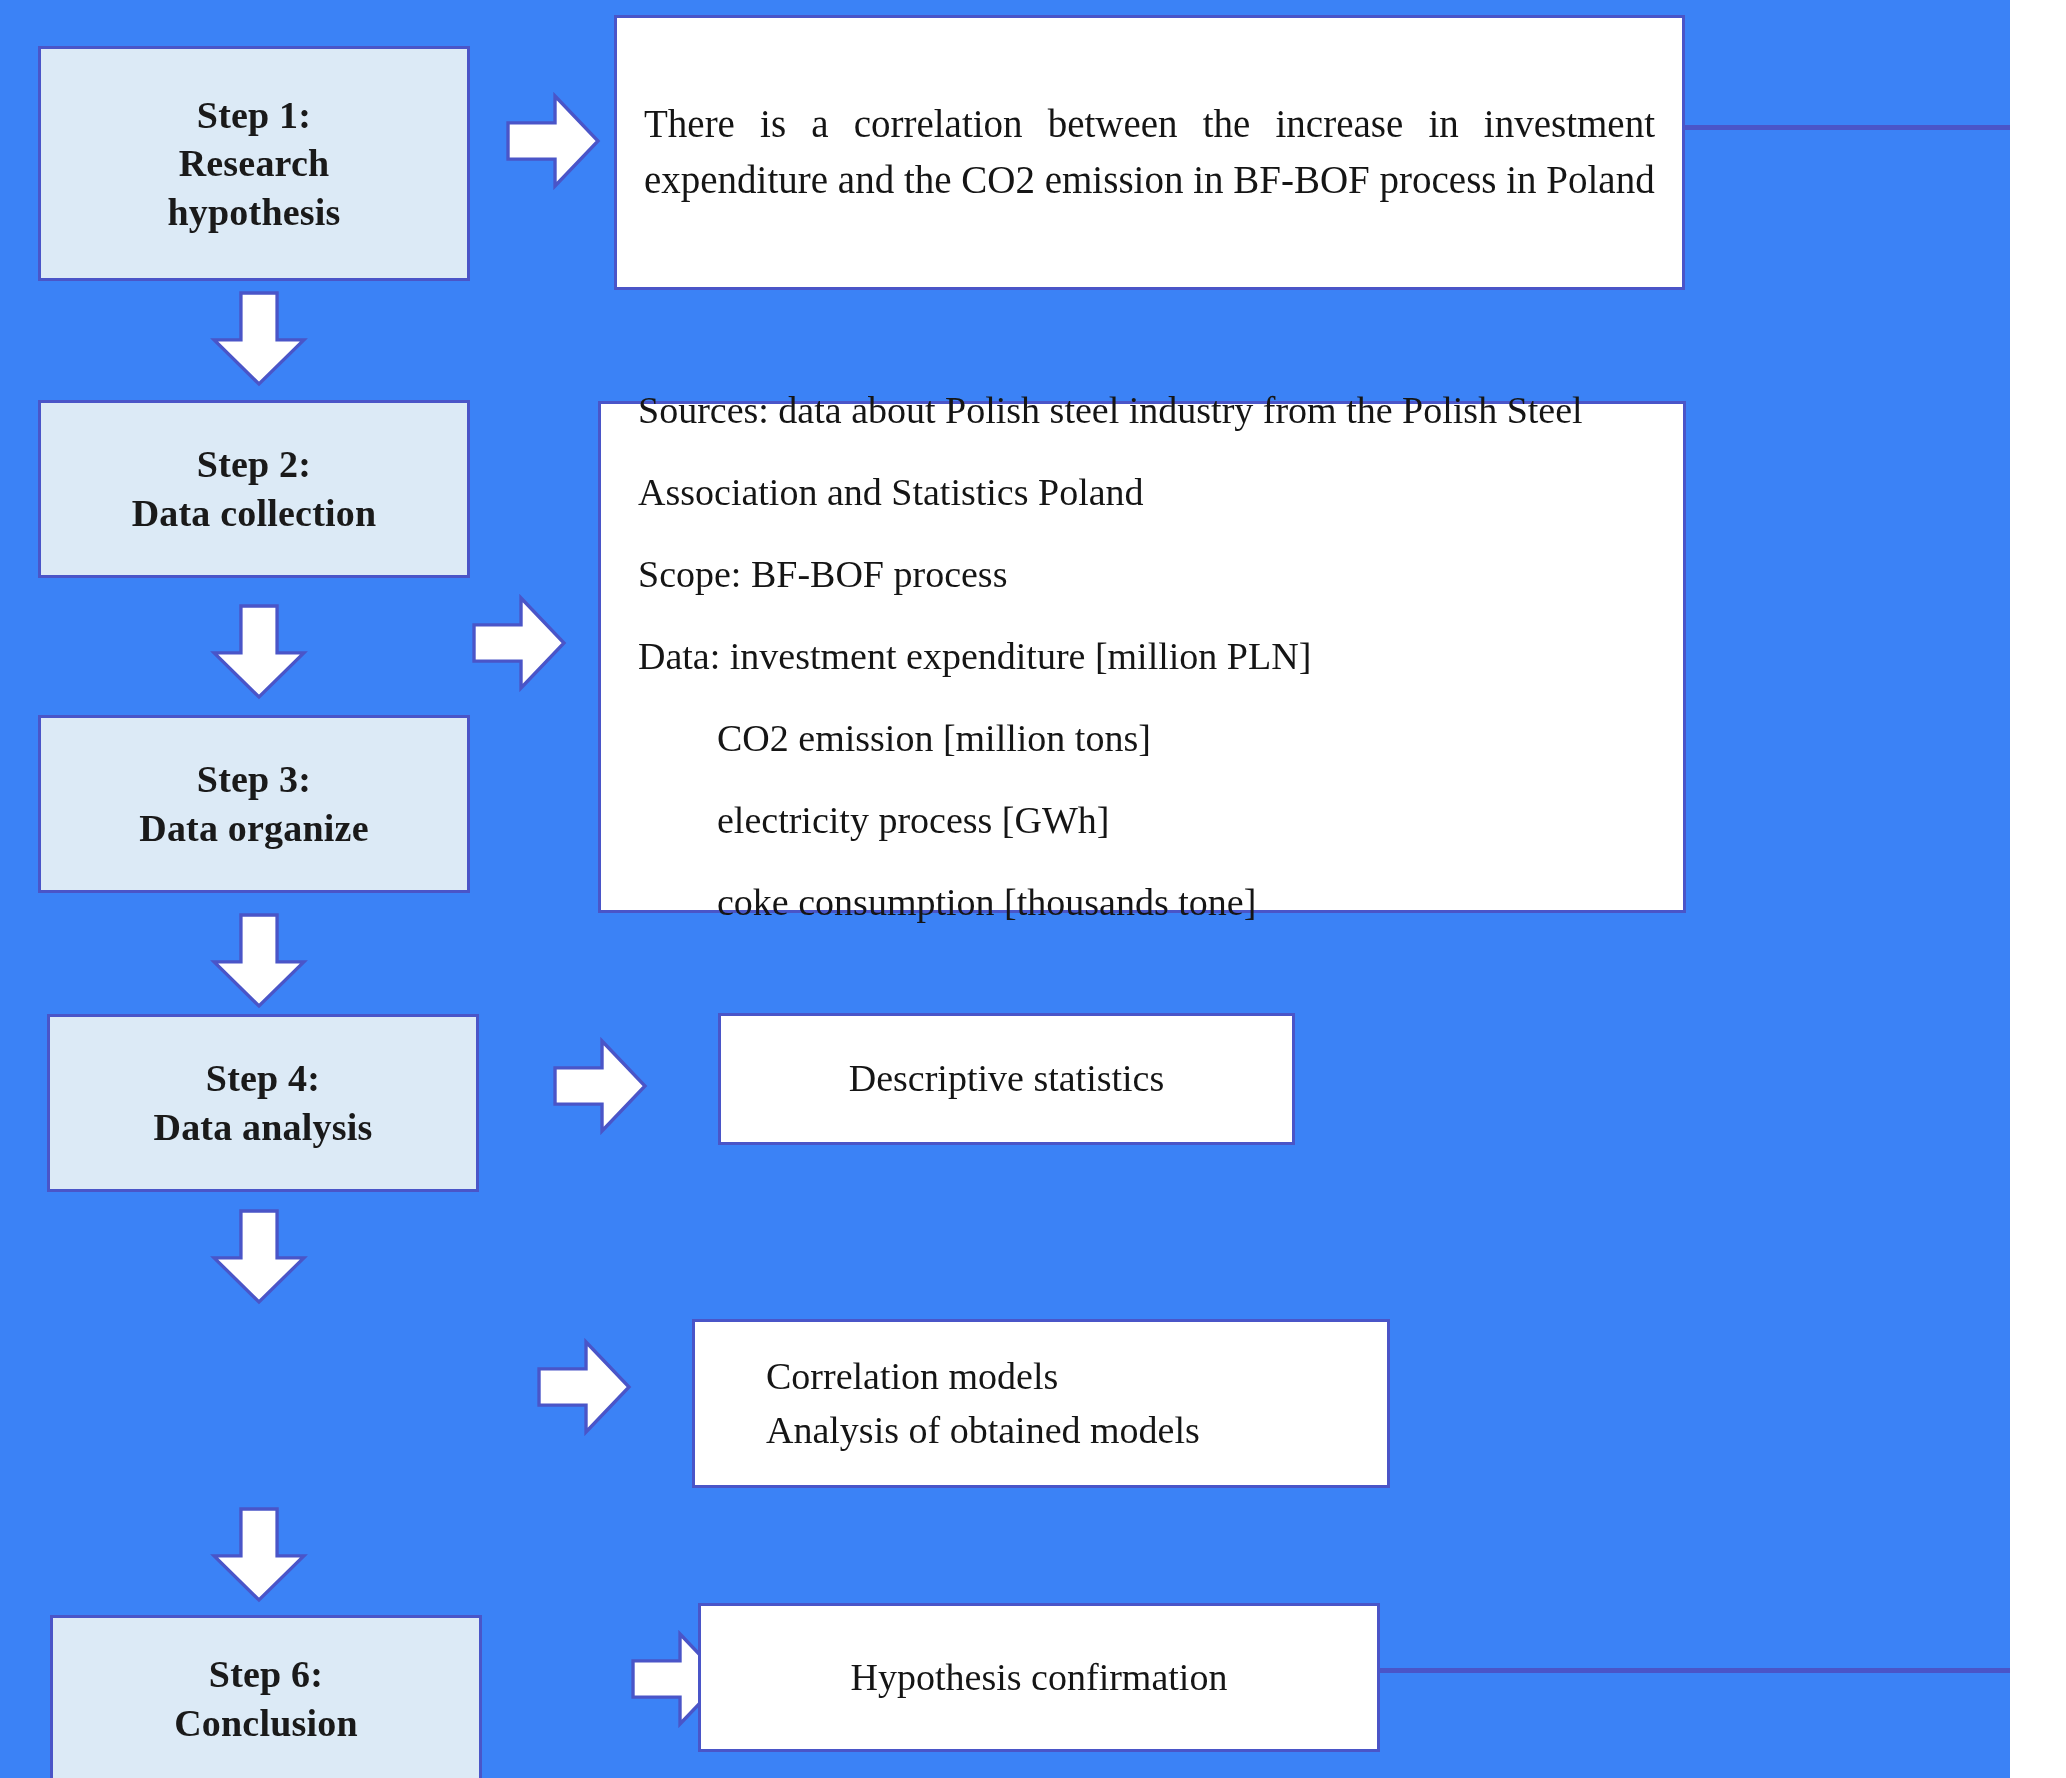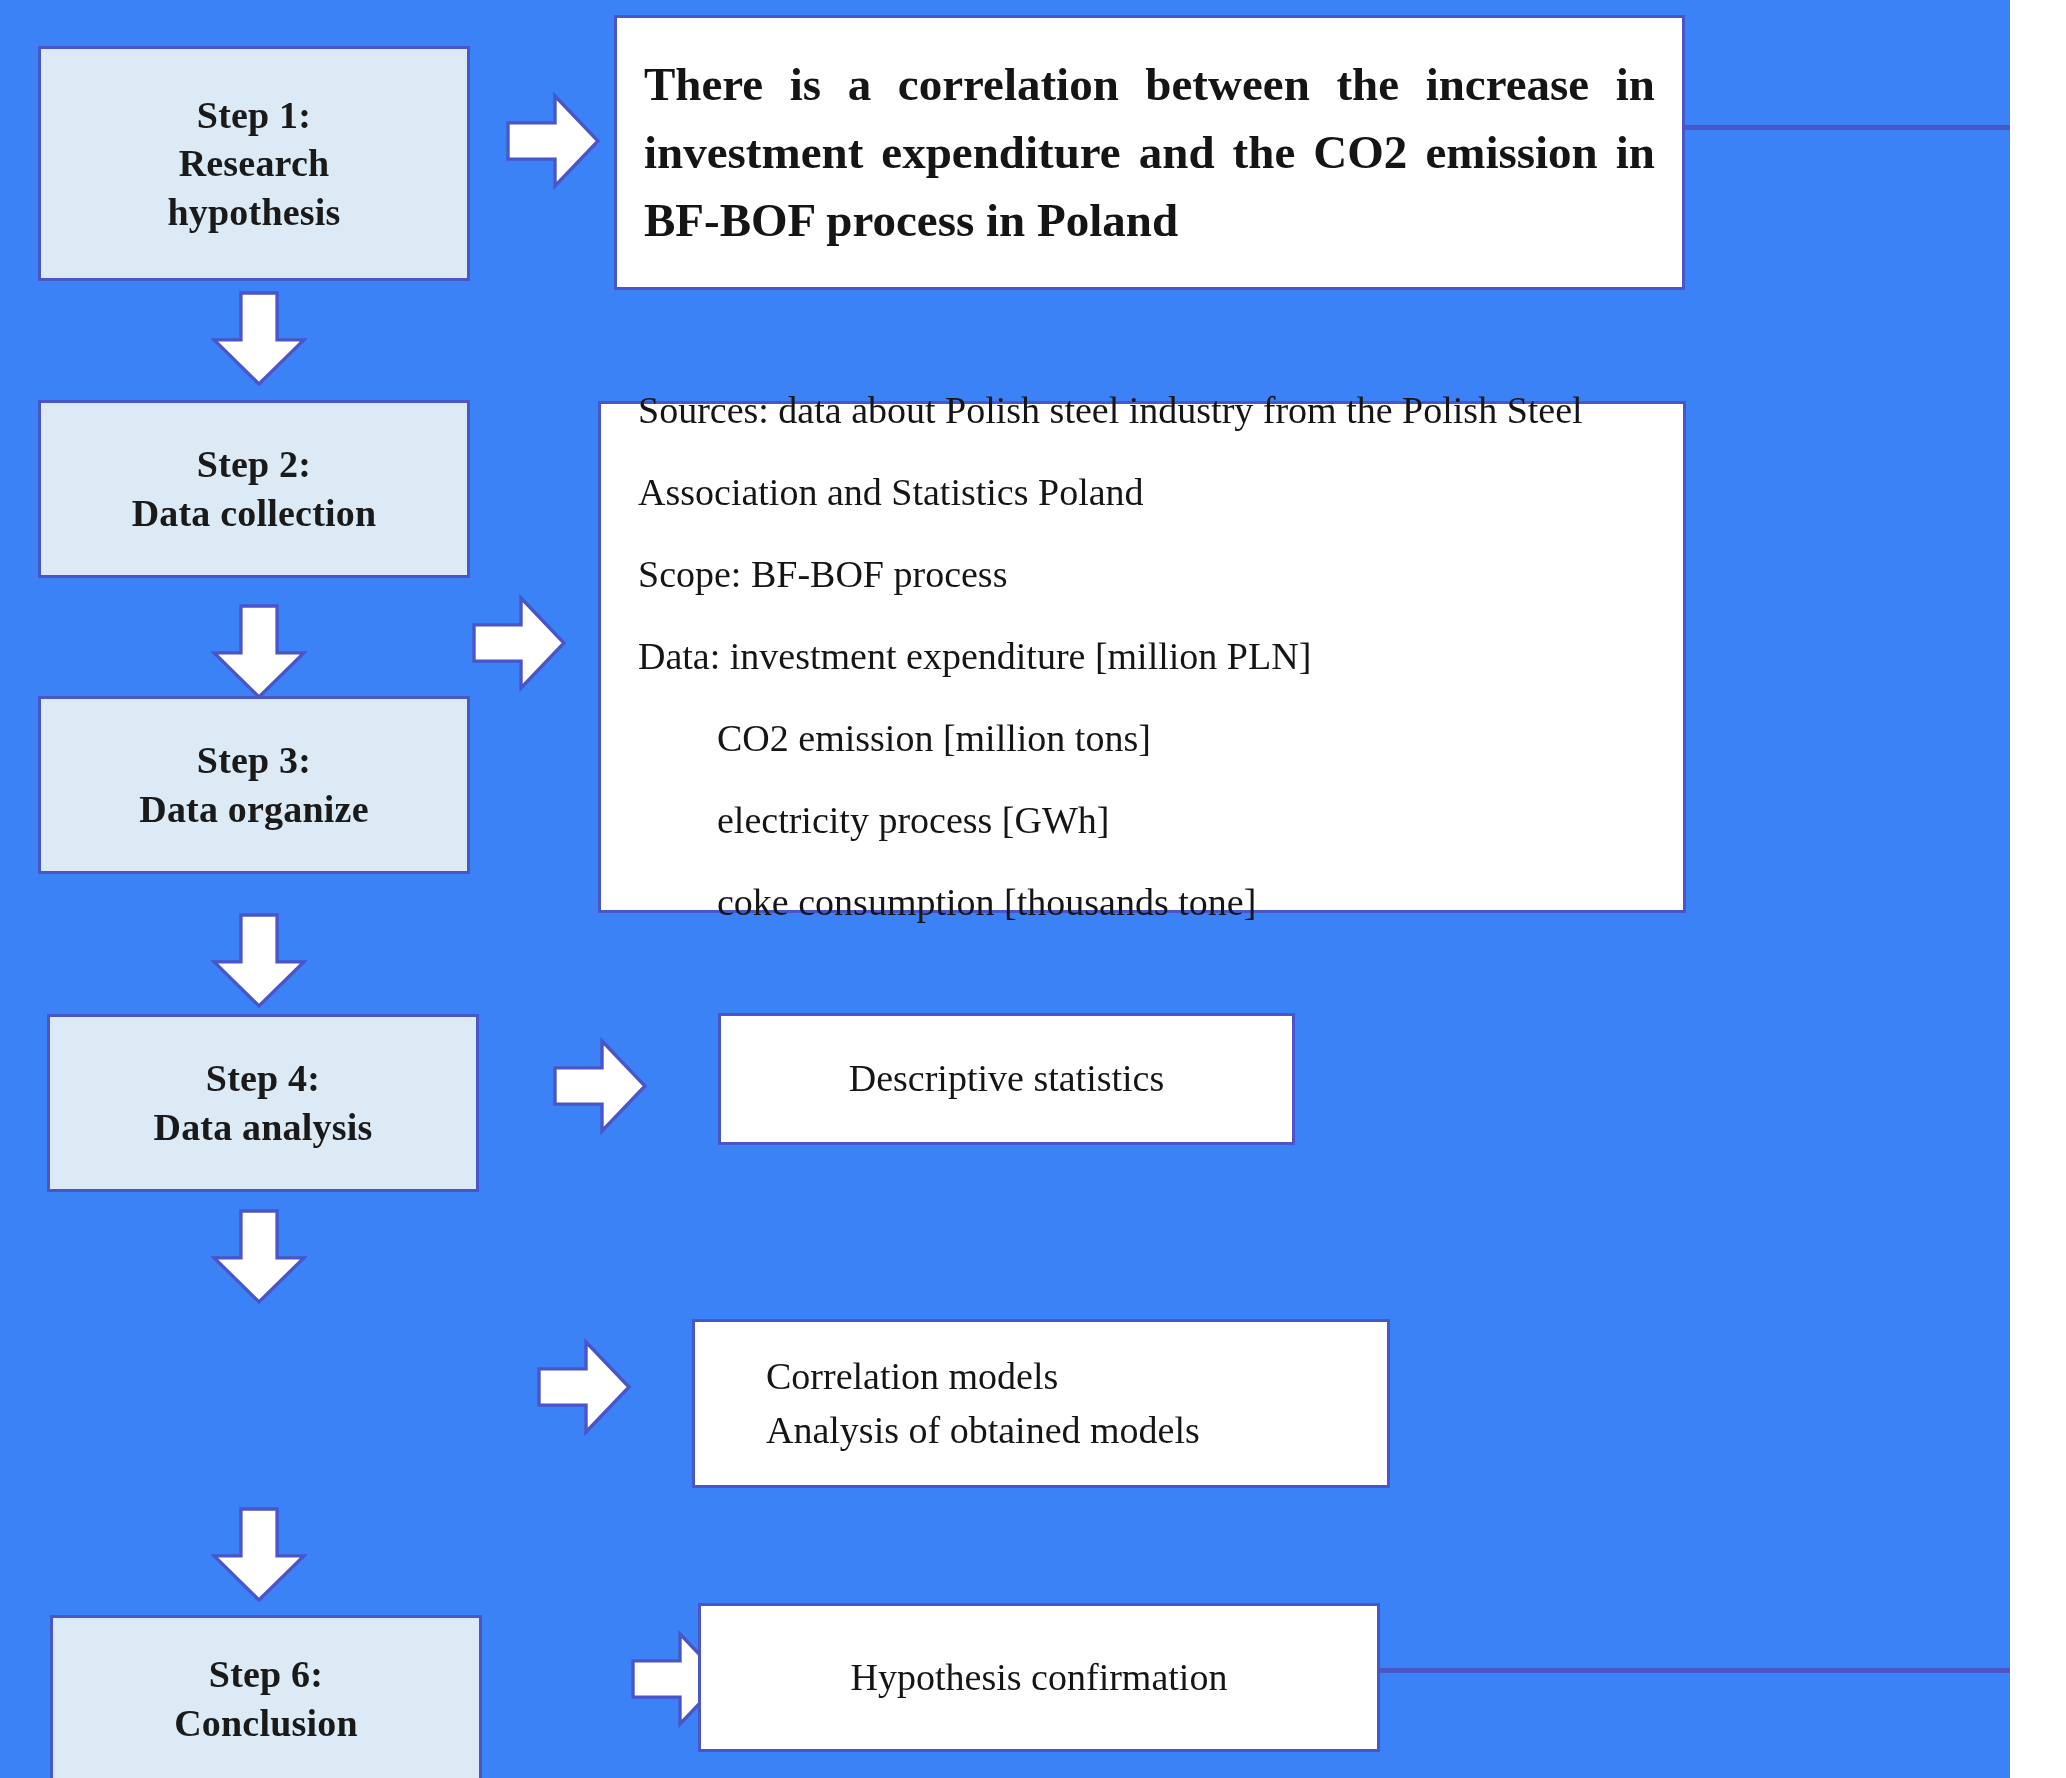--- a/index.html
+++ b/index.html
@@ -91,21 +91,21 @@
     <span class="ln">Step 1:</span>
     <span class="ln">Research</span>
     <span class="ln">hypothesis</span>
   </div>
 
   <div class="step-box" style="left:38px; top:400px; width:432px; height:178px;">
     <span class="ln">Step 2:</span>
     <span class="ln">Data collection</span>
   </div>
 
-  <div class="step-box" style="left:38px; top:696px; width:432px; height:178px;">
+  <div class="step-box" style="left:38px; top:715px; width:432px; height:178px;">
     <span class="ln">Step 3:</span>
     <span class="ln">Data organize</span>
   </div>
 
   <div class="step-box" style="left:47px; top:1014px; width:432px; height:178px;">
     <span class="ln">Step 4:</span>
     <span class="ln">Data analysis</span>
   </div>
 
 
@@ -169,21 +169,21 @@
   </div>
 
   <div class="arrow" style="left:631px; top:1632px; width:94px; height:94px;">
     <svg width="94" height="94" viewBox="0 0 140 140">
       <polygon points="3,43 73,43 73,3 137,70 73,137 73,97 3,97"></polygon>
     </svg>
   </div>
 
   <div class="note-box" style="left:614px; top:14.8px; width:1071px; height:275px;">
     <div class="note-inner" style="padding:0 27px;">
-      <div class="just" style="font-size:47px; line-height:1.45;font-weight:bold;">There is a correlation between the increase in investment expenditure and the CO2 emission  in BF-BOF process in Poland</div>
+      <div class="just" style="font-size:39px; line-height:1.45;">There is a correlation between the increase in investment expenditure and the CO2 emission  in BF-BOF process in Poland</div>
     </div>
   </div>
 
   <div class="note-box" style="left:598px; top:401px; width:1088px; height:512px;">
     <div class="note-inner" style="padding:0 37px;gap:28px;">
       <div class="line">Sources: data about Polish steel industry from the Polish Steel</div>
       <div class="line">Association and Statistics Poland</div>
       <div class="line">Scope: BF-BOF process</div>
       <div class="line">Data: investment expenditure [million PLN]</div>
       <div class="line indent">CO2 emission [million tons]</div>

